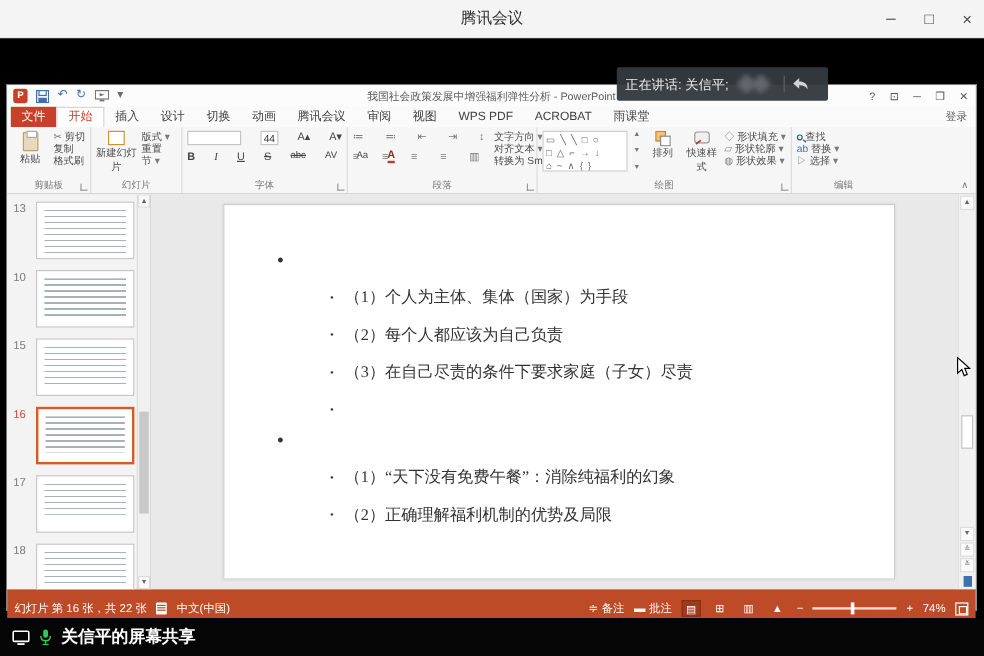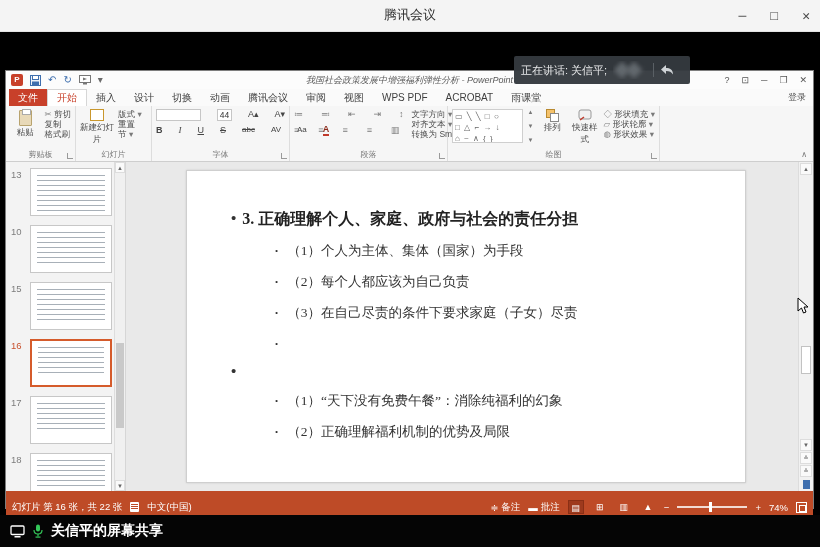--- a/index.html
+++ b/index.html
@@ -26,21 +26,21 @@
   .toast .sep { width:1px; height:14px; background:#5a6065; }
 
   
   .ppt { position:absolute; left:5px; top:70px; width:809px; height:439px; background:#fff; border:1px solid #7e7e7e; font-size:9px; }
 
   .ppt-titlebar { position:relative; height:18px; background:#fcfcfc; display:flex; align-items:center; }
   .qat { display:flex; align-items:center; gap:7px; padding-left:5px; z-index:2; }
   .qat .ppt-logo { width:12px; height:12px; background:#C8402A; color:#fff; font-size:8px; font-weight:bold; text-align:center; line-height:12px; border-radius:2px; }
   .qat .g { font-size:10px; color:#3f6fae; line-height:12px; }
   .qat .g.gray { color:#6b6b6b; }
-  .ppt-doc-title { position:absolute; left:0; top:0; width:100%; text-align:center; font-size:9px; line-height:18px; color:#5a5a5a;font-style:italic; }
+  .ppt-doc-title { position:absolute; left:0; top:0; width:100%; text-align:center; font-size:9px; line-height:18px; color:#5a5a5a; }
   .ppt-win-controls { position:absolute; right:6px; top:0; height:18px; display:flex; align-items:center; gap:12px; font-size:9px; color:#555; z-index:2; }
 
   .ppt-tabrow { position:relative; height:17px; background:#fafafa; display:flex; align-items:flex-end; padding-left:3px; }
   .tab { padding:0 9px; font-size:10px; line-height:16px; color:#3f3f3f; white-space:nowrap; }
   .tab.file { background:#C8402A; color:#fff; line-height:17px; }
   .tab.active { background:#fff; color:#C8402A; border:1px solid #d6d6d6; border-bottom:none; }
   .signin { position:absolute; right:7px; bottom:2px; font-size:9px; color:#555; }
 
   .ppt-ribbon { position:relative; height:56px; background:#f6f6f6; border-bottom:1px solid #cecece; display:flex; align-items:stretch; }
   .rgroup { position:relative; border-right:1px solid #ddd; padding:3px 4px 11px; }
@@ -286,20 +286,26 @@
         <div>
           <div class="rbtn"><span class="glyph">◇</span> <span>形状填充</span> <span class="glyph">▾</span></div>
           <div class="rbtn"><span class="glyph">▱</span> <span>形状轮廓</span> <span class="glyph">▾</span></div>
           <div class="rbtn"><span class="glyph">◍</span> <span>形状效果</span> <span class="glyph">▾</span></div>
         </div>
       </div>
       <div class="rgroup-label">绘图</div>
       <span class="dlg"></span>
     </div>
 
+    <div class="rgroup" style="width:86px; border-right:none;">
+      <div class="rbtn"><span class="mag"></span><span>查找</span></div>
+      <div class="rbtn"><span style="color:#3f6fae;">ab</span> <span>替换</span> <span class="glyph">▾</span></div>
+      <div class="rbtn"><span class="glyph">▷</span> <span>选择</span> <span class="glyph">▾</span></div>
+      <div class="rgroup-label">编辑</div>
+    </div>
 
     <span class="ribbon-collapse">∧</span>
   </div>
 
   <div class="ppt-body">
 
     <div class="thumb-panel">
       <div class="thumb">
         <span class="num">13</span>
         <div class="box">
@@ -340,21 +346,20 @@
         <span class="arr up">▲</span>
         <span class="thumb-bar"></span>
         <span class="arr dn">▼</span>
       </div>
     </div>
 
     <div class="canvas">
       <div class="slide">
         <div class="blk l1">
             <span class="bullet">•</span>
-            <span>3. 正确理解个人、家庭、政府与社会的责任分担</span>
           </div>
         <div class="blk l2">
             <span class="bullet">•</span>
             <span>（1）个人为主体、集体（国家）为手段</span>
           </div>
         <div class="blk l2">
             <span class="bullet">•</span>
             <span>（2）每个人都应该为自己负责</span>
           </div>
         <div class="blk l2">

